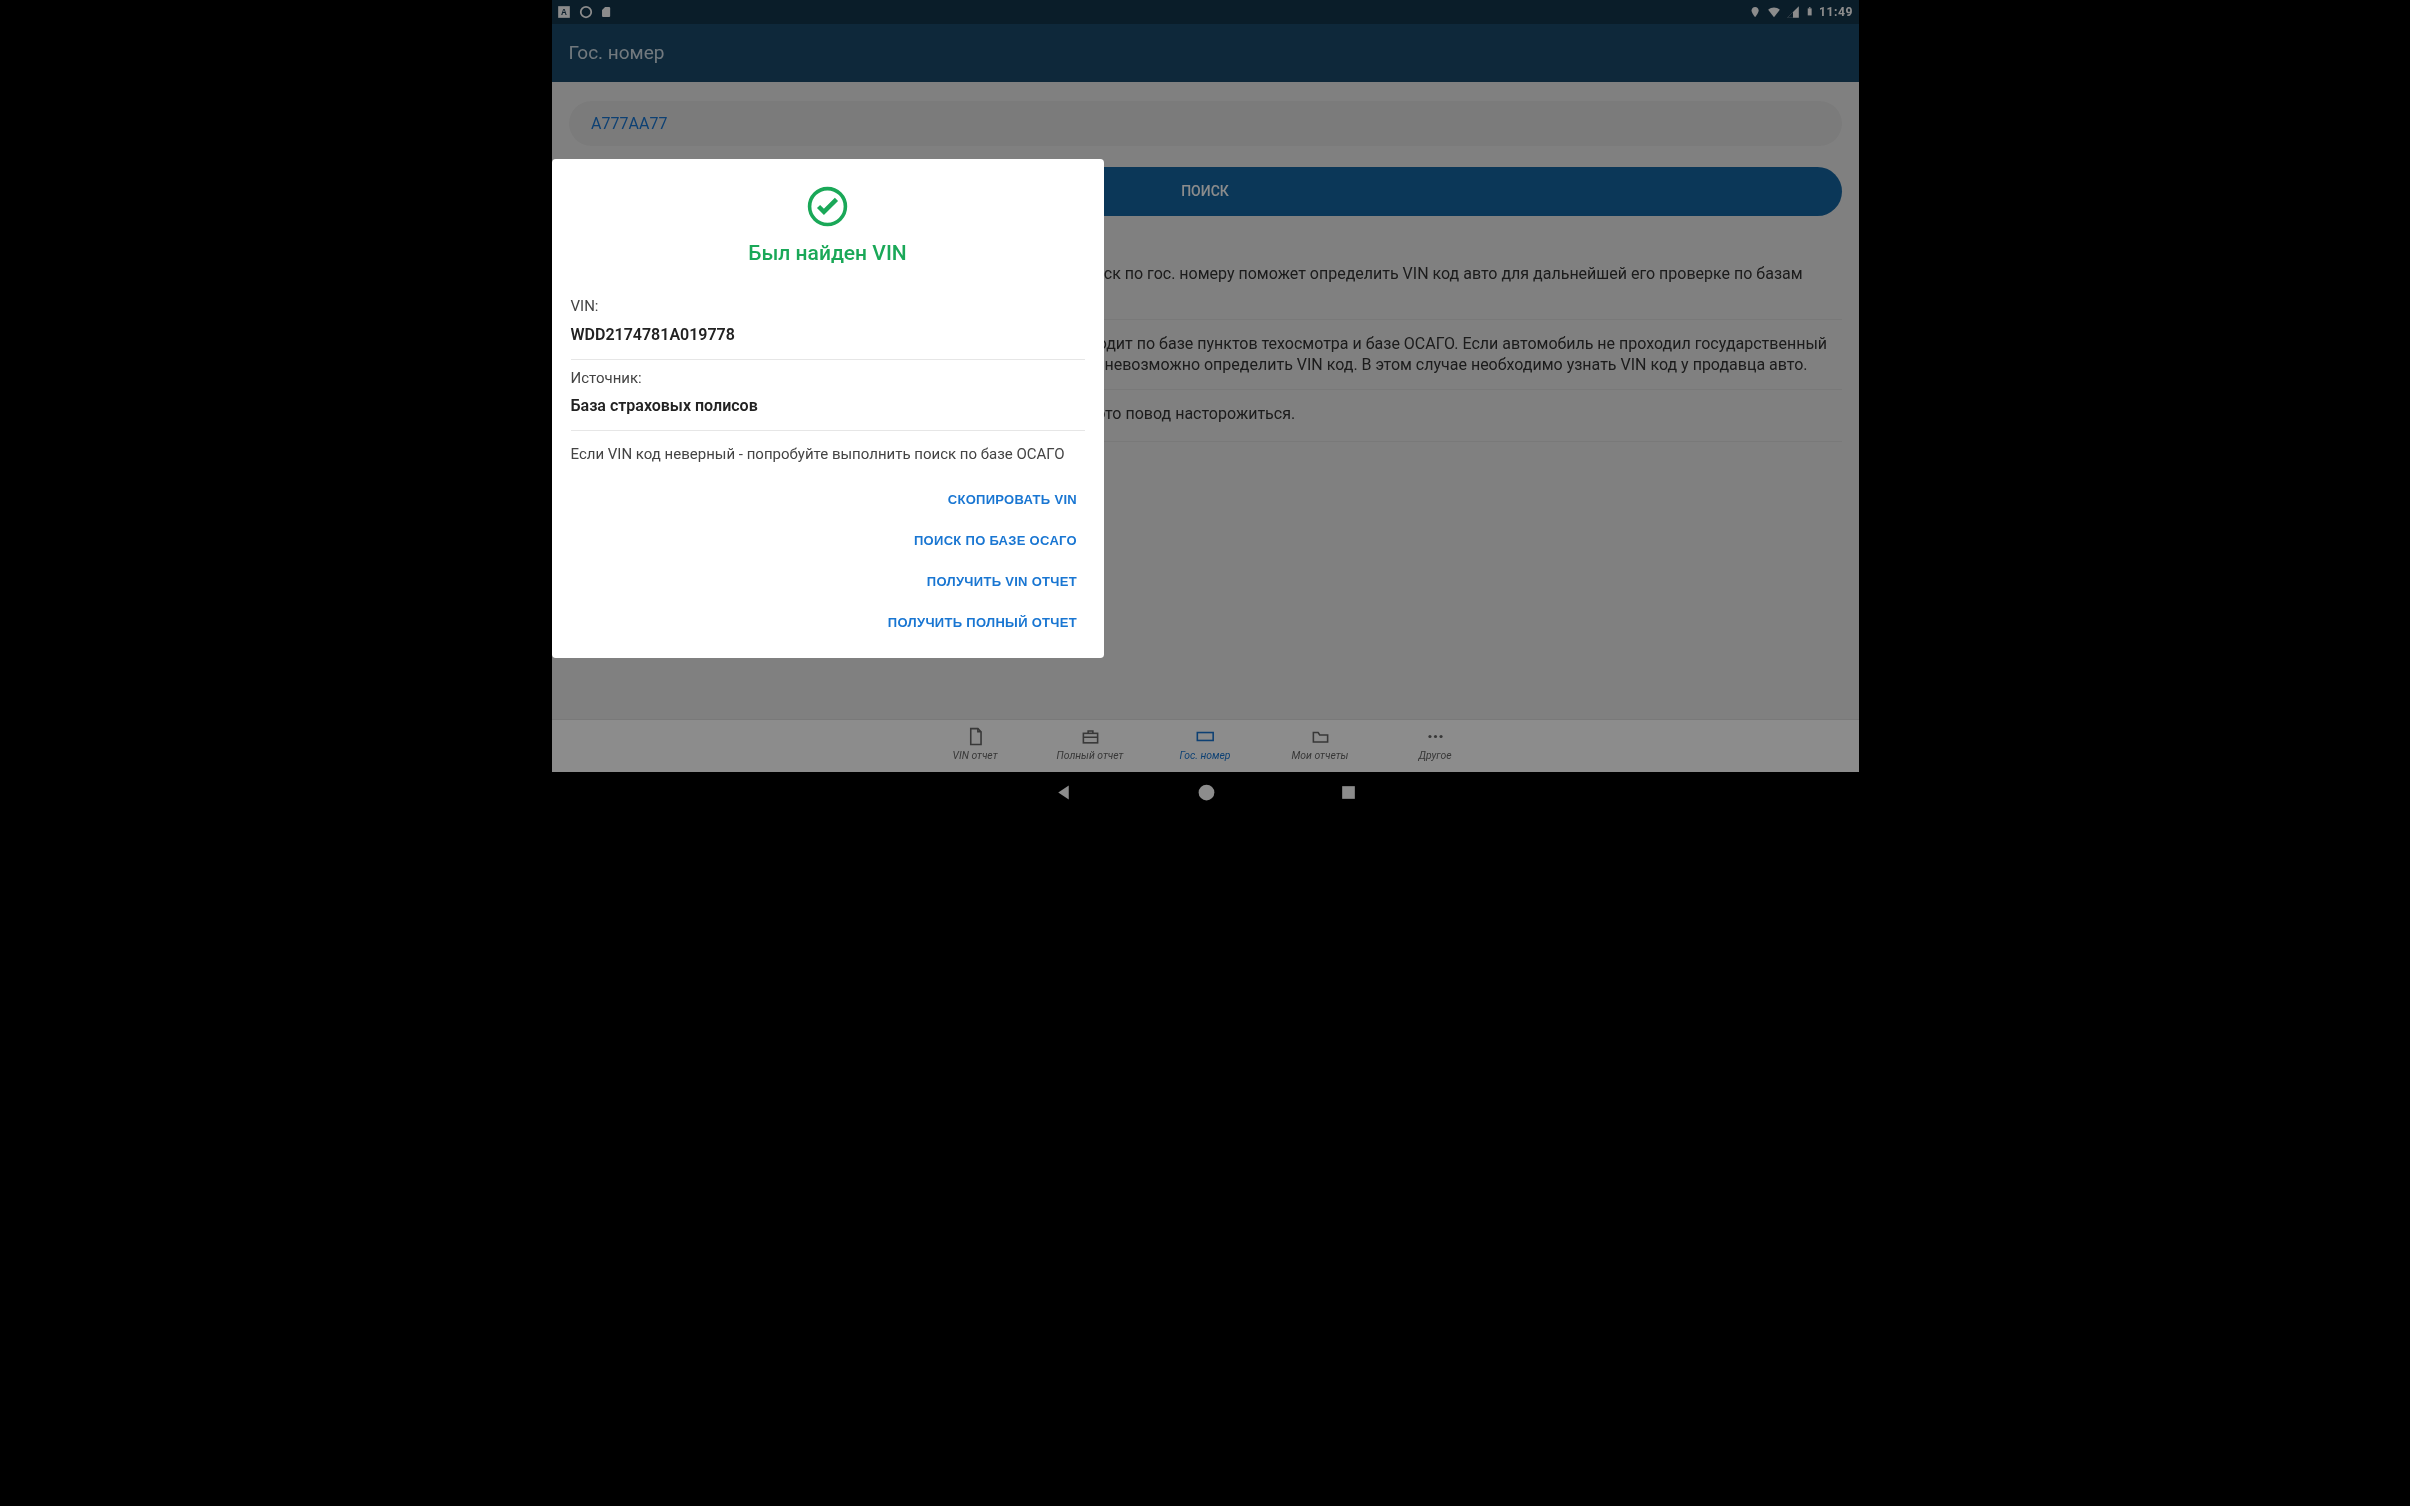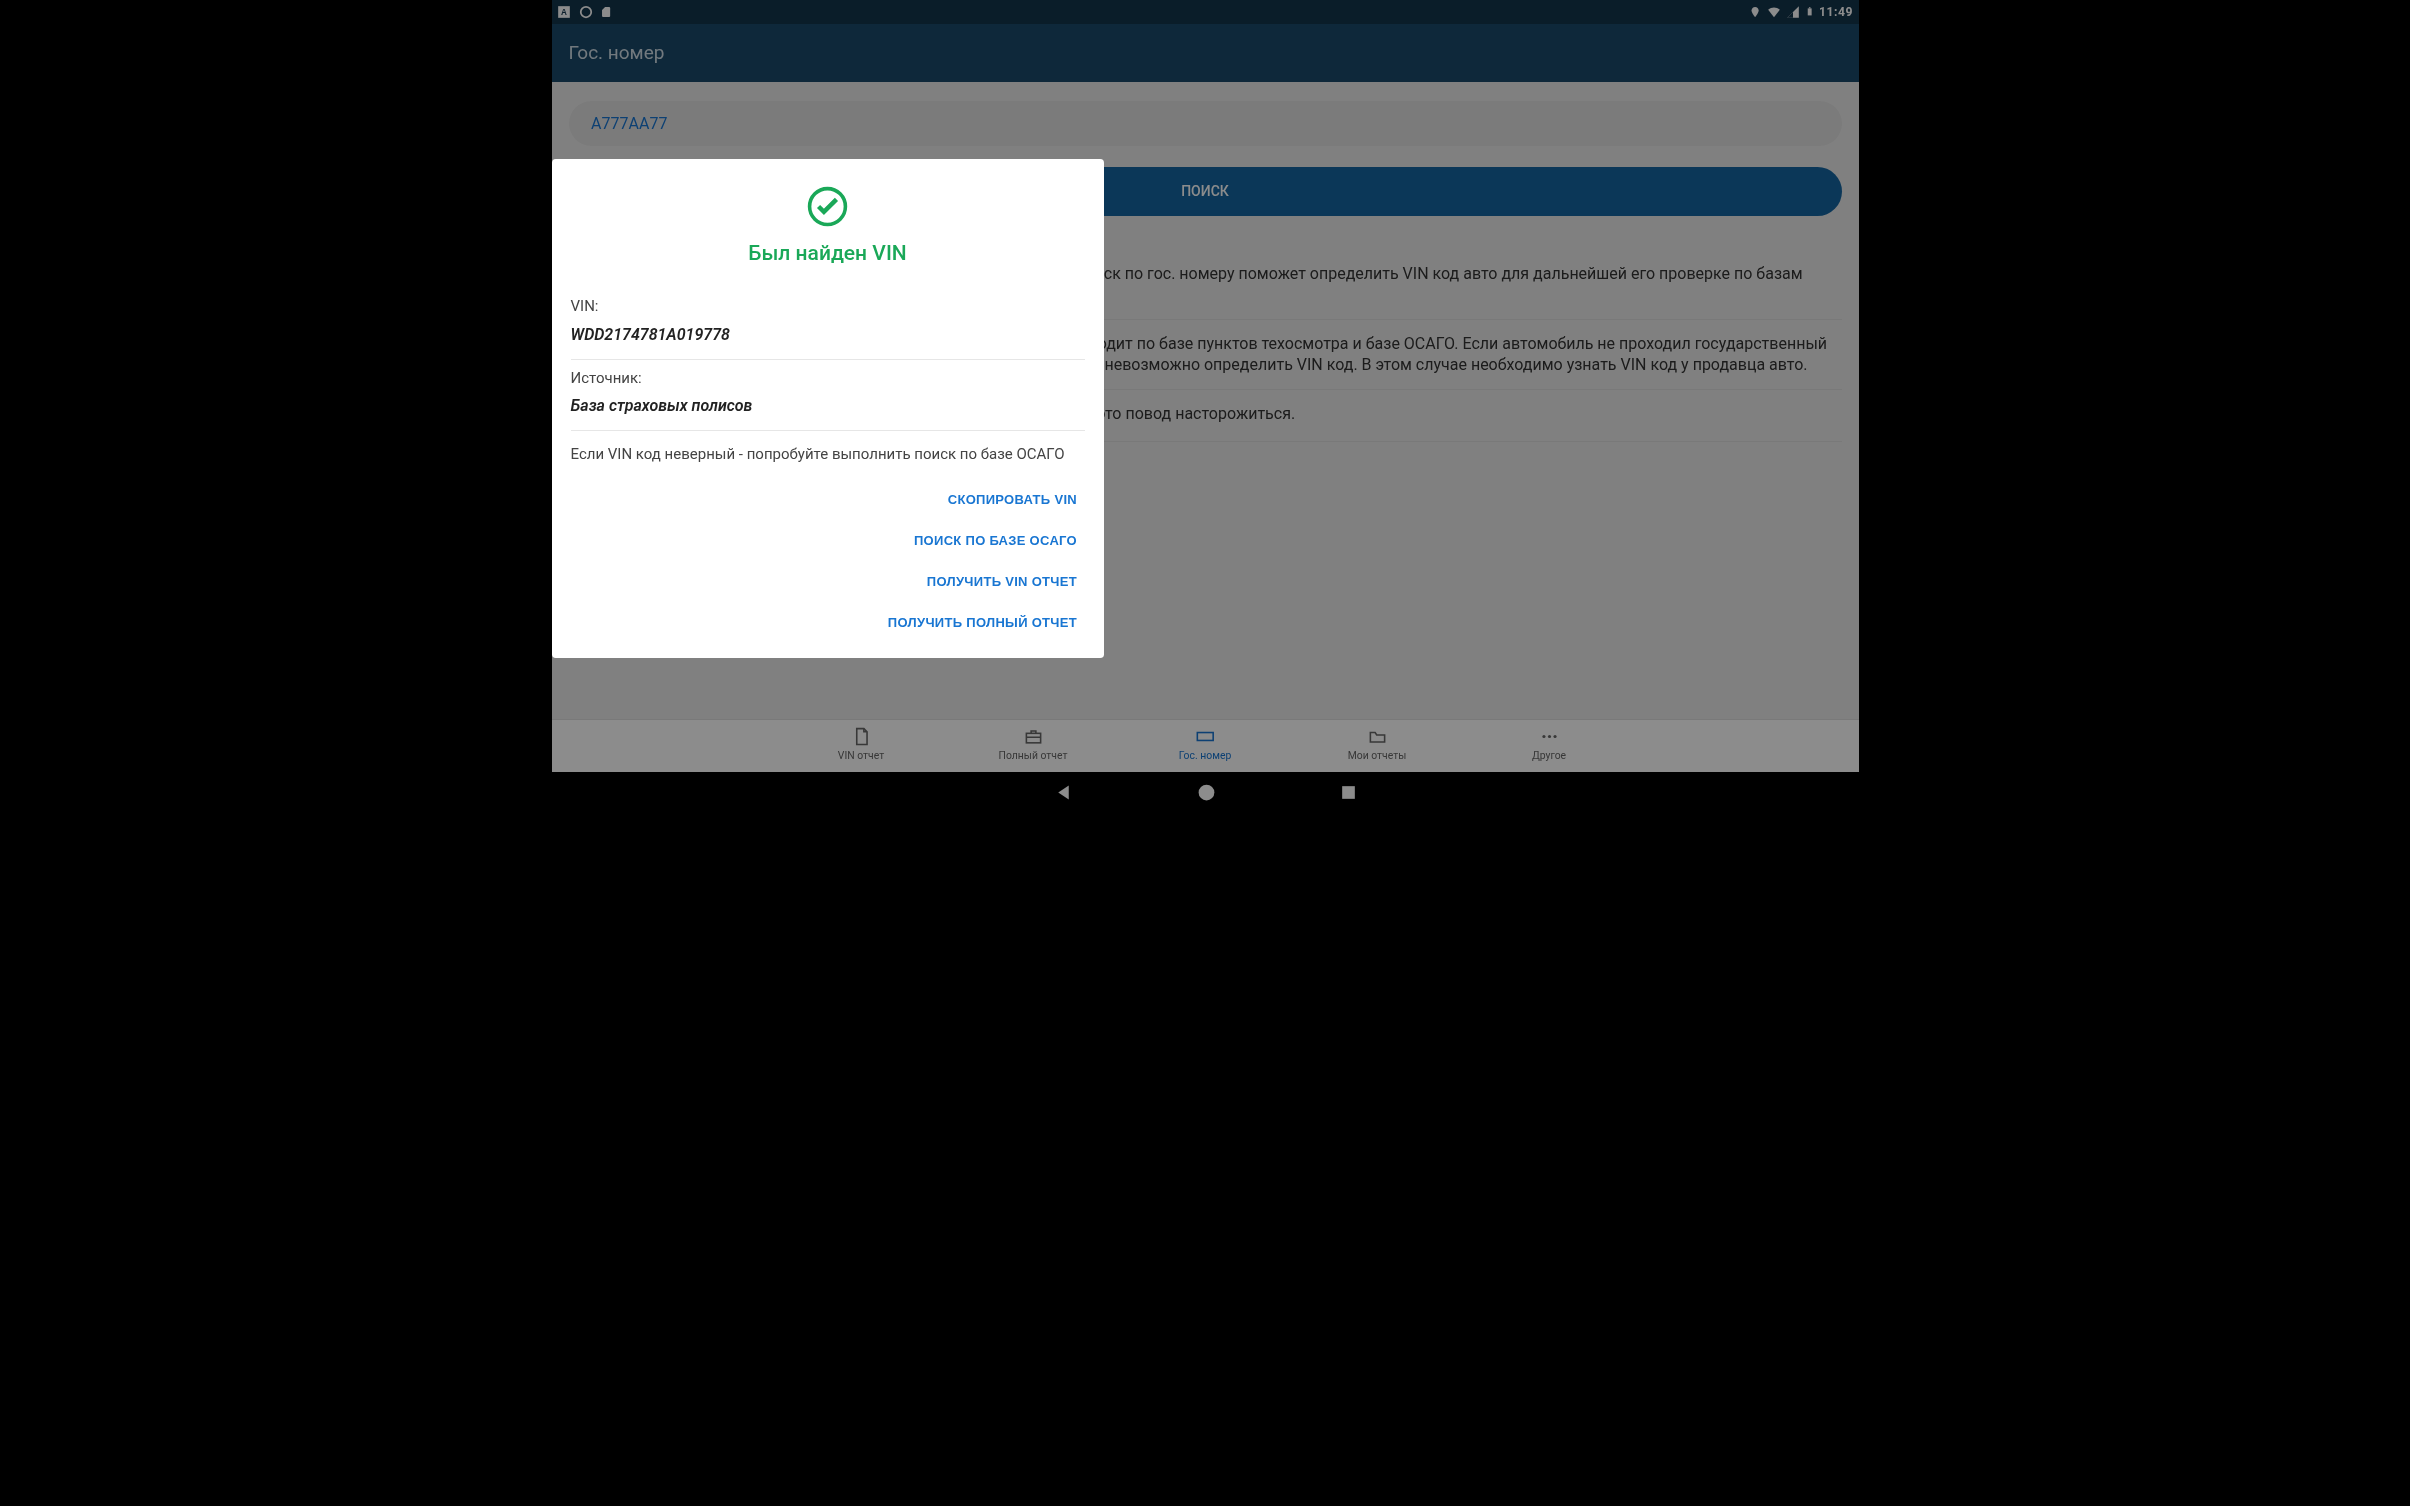--- a/index.html
+++ b/index.html
@@ -22,39 +22,39 @@
   .input-pill { background: #e0e0e0; border-radius: 26px; padding: 13px 22.6px; margin-bottom: 21px; }
   .input-pill .value { color: #1976d2; font-size: 16px; }
   .primary-btn { background: #1565a0; color: #fff; border-radius: 26px; height: 49px; display: flex; align-items: center; justify-content: center; font-size: 14px; font-weight: 500; margin-bottom: 34px; }
 
   .info-row { display: flex; gap: 15px; align-items: flex-start; padding: 13px 5.6px; border-bottom: 0.9px solid #ddd; }
   .info-row:last-child { border-bottom: none; }
   .info-row .ico { width: 22.6px; flex: 0 0 22.6px; color: #555; }
   .info-row .txt { flex: 1; font-size: 16px; color: #333; line-height: 1.35; }
 
   
-  .bottom-nav { position: absolute; left: 0; right: 0; bottom: 45px; height: 53px; background: #fff; display: flex; justify-content: center; gap: 97px; border-top: 0.9px solid #ddd; padding-top: 5.6px; }
+  .bottom-nav { position: absolute; left: 0; right: 0; bottom: 45px; height: 53px; background: #fff; display: flex; justify-content: center; gap: 40px; border-top: 0.9px solid #ddd; padding-top: 5.6px; font-style: italic; }
   .nav-item { display: flex; flex-direction: column; align-items: center; gap: 2.8px; color: #666; font-size: 10.4px; width: 75px; }
   .nav-item.active { color: #1976d2; }
   .nav-item .nico { height: 21px; display: flex; align-items: center; }
 
   
   .sys-nav { position: absolute; left: 0; right: 0; bottom: 0; height: 45px; background: #000; display: flex; align-items: center; justify-content: center; gap: 122px; }
   .sys-btn { color: #fff; }
 
   
   .overlay { position: absolute; inset: 0; background: rgba(0,0,0,0.45); display: flex; align-items: center; justify-content: flex-start; }
   .dialog { width: 552px; background: #fff; border-radius: 3.8px; padding: 26px 19px 15px; max-height: 716px; display: flex; flex-direction: column; }
   .dialog-check { display: flex; justify-content: center; margin-bottom: 13px; }
   .dialog-title { text-align: center; color: #1aa858; font-size: 21px; font-weight: 500; margin-bottom: 22.6px; }
   .dialog-body { flex: 1; }
   .field { padding: 9.4px 0 15px; border-bottom: 0.9px solid #e6e6e6; }
   .field:last-of-type { border-bottom: 0.9px solid #e6e6e6; }
   .field-label { font-size: 15px; color: #444; margin-bottom: 9.4px; }
-  .field-value { font-size: 16px; color: #222; font-weight: 600; font-style: italic; }
+  .field-value { font-size: 16px; color: #222; font-weight: 600; }
   .hint { font-size: 15px; color: #444; padding: 13px 0 9.4px; line-height: 1.4; }
   .dialog-actions { display: flex; flex-direction: column; align-items: flex-end; gap: 0; margin-top: 3.8px; }
   .dialog-actions button { background: none; border: none; color: #1976d2; font-size: 13px; font-weight: 600; padding: 13px 7.5px; cursor: pointer; letter-spacing: 0.3px; }
 </style>
 </head>
 <body>
 
 <div class="screen">
 
   <div class="status-bar">

